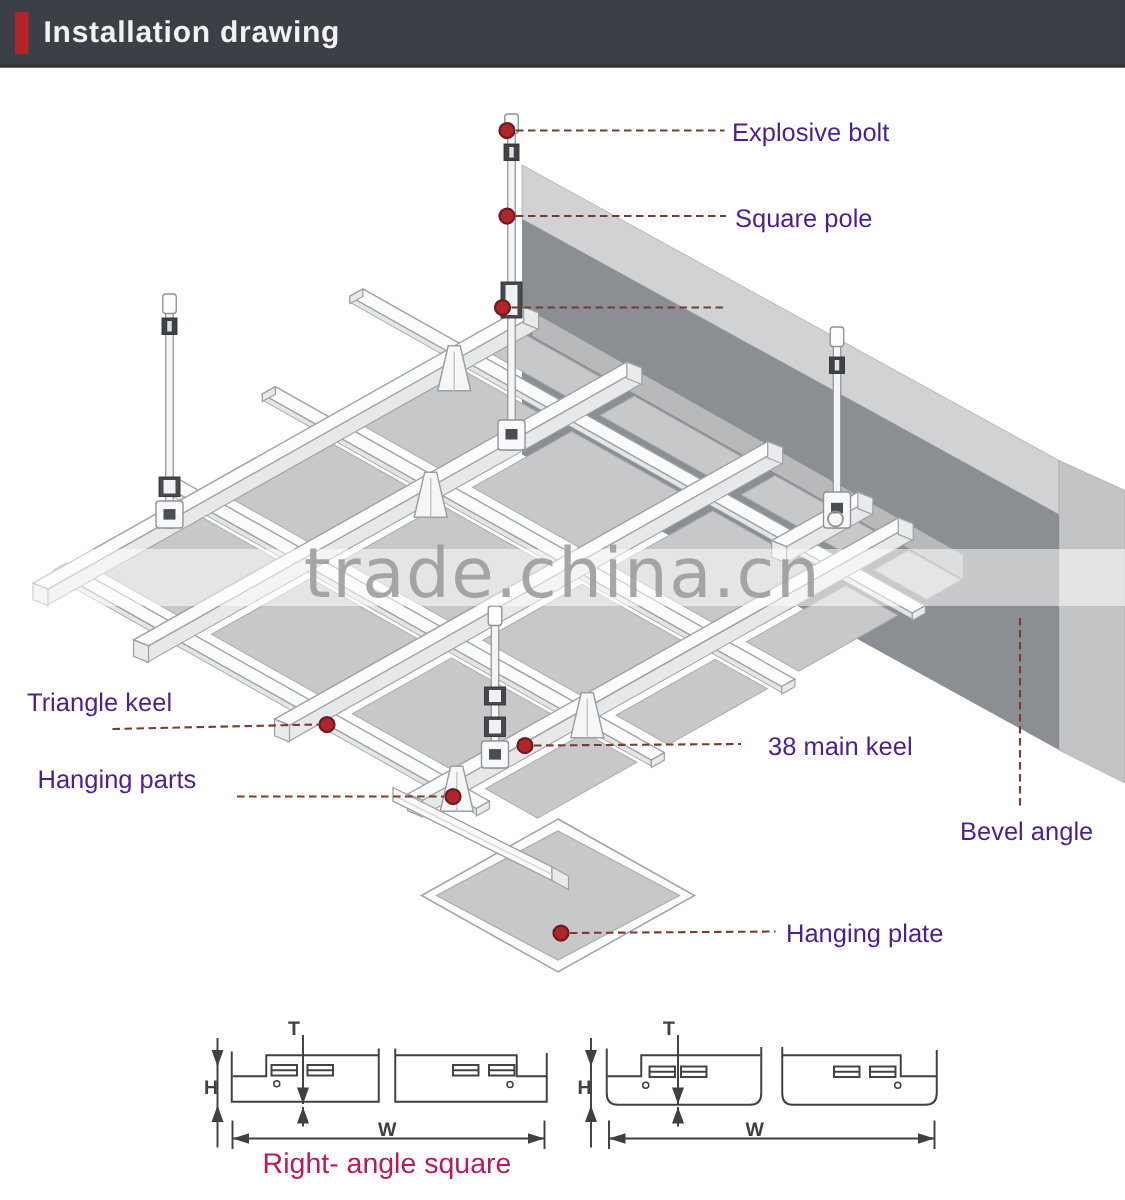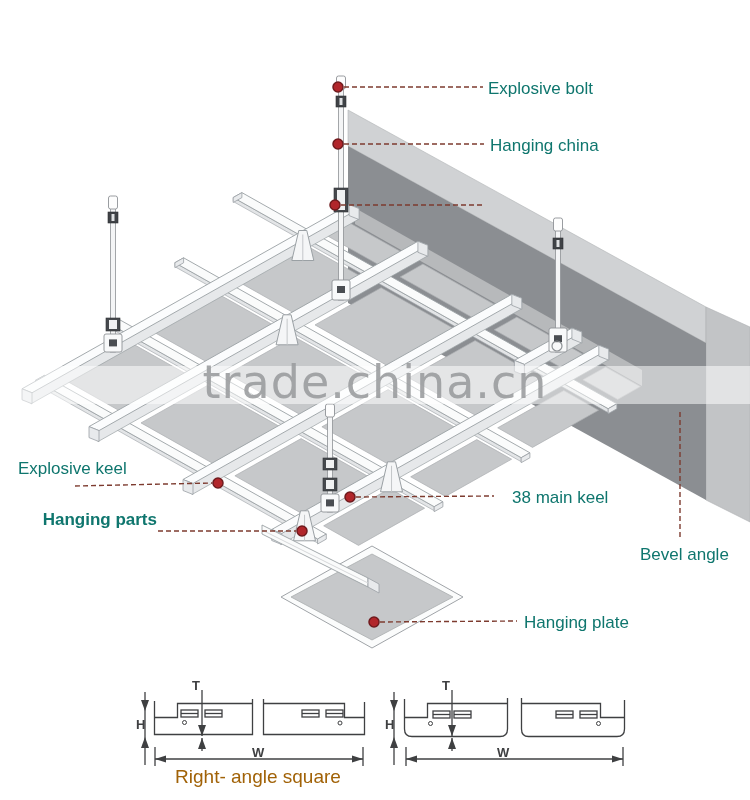--- a/index.html
+++ b/index.html
@@ -13,28 +13,28 @@
   }
   .header-accent{
     position:absolute;left:10px;top:8px;width:9px;height:28px;background:#b2242a;
   }
   .header-title{
     position:absolute;left:29px;top:0;height:45px;line-height:44px;
     color:#f2f2f2;font-size:20px;font-weight:600;letter-spacing:0.5px;
   }
   #scene{position:absolute;left:0;top:0;width:750px;height:800px;}
   .ann{
-    position:absolute;color:#0f766e;font-size:17px;line-height:21px;white-space:nowrap;
-  }
-  .ann-center{text-align:right;white-space:normal;font-weight:bold;}
+    position:absolute;color:#4c1d95;font-size:17px;line-height:21px;white-space:nowrap;
+  }
+  .ann-center{text-align:left;white-space:normal;}
   .dim{
     position:absolute;color:#3f4042;font-size:13px;font-weight:bold;line-height:14px;
   }
   .caption{
-    position:absolute;color:#a16207;font-size:19px;text-align:center;width:240px;
+    position:absolute;color:#be185d;font-size:19px;text-align:center;width:240px;
   }
   .wm-band{
     position:absolute;left:0;top:366px;width:750px;height:38px;
     background:rgba(255,255,255,0.52);
   }
   .wm-text{
     position:absolute;left:0;top:358px;width:750px;text-align:center;
     font-family:"DejaVu Sans",sans-serif;font-size:46px;line-height:48px;
     color:#9a9c9e;opacity:0.88;letter-spacing:1px;
   }
@@ -265,24 +265,28 @@
           <path d="M624,717.5 L600.5,717.5 L600.5,703.5 L522,703.5" stroke="#3f4042" stroke-width="1.3" fill="none"></path>
           <rect x="556" y="711" width="17" height="7" stroke="#3f4042" stroke-width="1.3" fill="none"></rect>
           <line x1="556" y1="714.5" x2="573" y2="714.5" stroke="#3f4042" stroke-width="1.3" fill="none"></line>
           <rect x="580" y="711" width="17" height="7" stroke="#3f4042" stroke-width="1.3" fill="none"></rect>
           <line x1="580" y1="714.5" x2="597" y2="714.5" stroke="#3f4042" stroke-width="1.3" fill="none"></line>
           <circle cx="598.5" cy="723.5" r="2" fill="none" stroke="#3f4042" stroke-width="1"></circle>
         </g>
       </g>
     </svg>
 
+  <div class="header">
+    <div class="header-accent"></div>
+    <div class="header-title">Installation drawing</div>
+  </div>
 
   <div class="ann" style="left:488px;top:78px">Explosive bolt</div>
-  <div class="ann" style="left:490px;top:135px">Hanging china</div>
-  <div class="ann" style="left:18px;top:458px">Explosive keel</div>
+  <div class="ann" style="left:490px;top:135px">Square pole</div>
+  <div class="ann" style="left:18px;top:458px">Triangle keel</div>
   <div class="ann ann-center" style="left:25px;top:509px;width:132px">
     <div>Hanging parts</div>
   </div>
   <div class="ann" style="left:512px;top:487px">38 main keel</div>
   <div class="ann" style="left:640px;top:544px">Bevel angle</div>
   <div class="ann" style="left:524px;top:612px">Hanging plate</div>
 
   <div class="wm-band"></div>
   <div class="wm-text">trade.china.cn</div>
 

